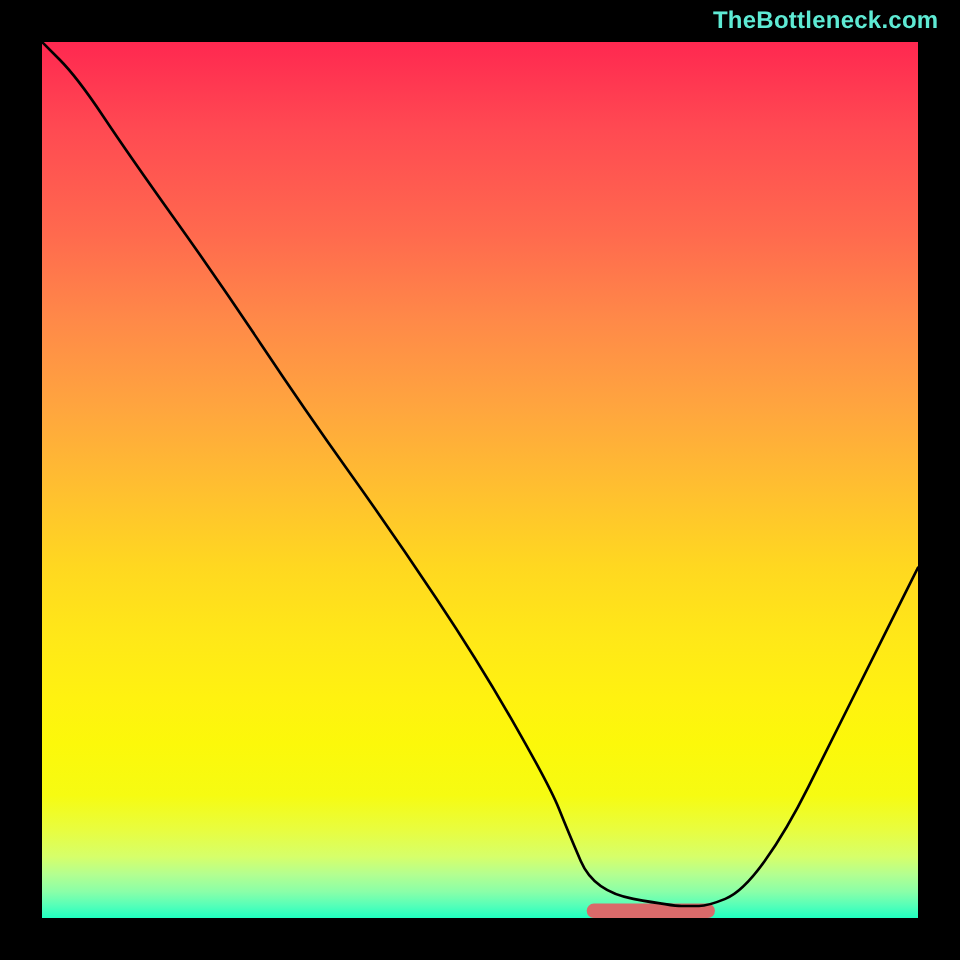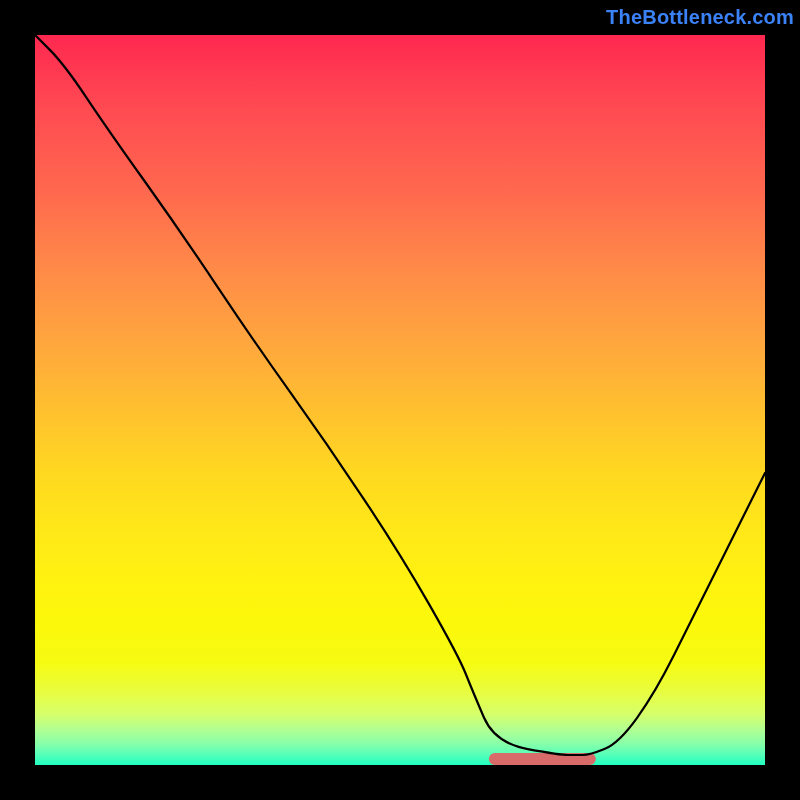--- a/index.html
+++ b/index.html
@@ -42,24 +42,24 @@
       #d6ff6a 93%,
       #b4ff90 95%,
       #8affa8 97%,
       #58ffb8 98.5%,
       #20ffc0 100%
     );
   }
   .watermark {
     position: absolute;
     top: 6px;
-    right: 6px;
+    right: 18px;
     font-size: 20px;
     font-weight: 600;
-    color: #3b82f6;
+    color: #5eead4;
     letter-spacing: 0.2px;
   }
   svg {
     position: absolute;
     left: 0;
     top: 0;
   }
   .marker-line {
     stroke: #d96a6a;
     stroke-width: 12;

